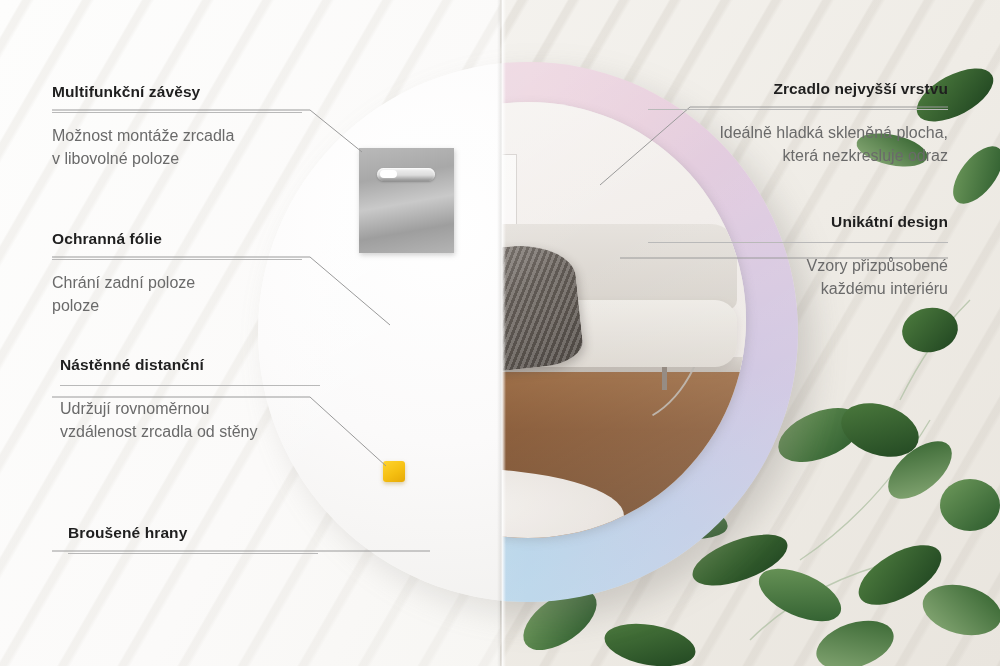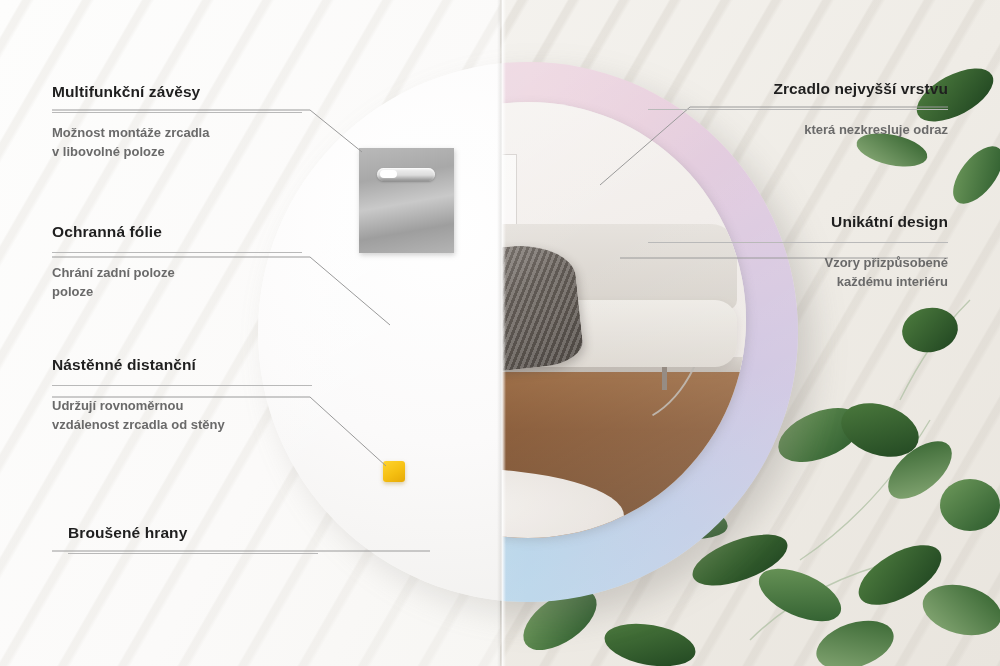--- a/index.html
+++ b/index.html
@@ -135,21 +135,21 @@
     background:linear-gradient(150deg,#ffd42e 0%,#f5bf11 55%,#e6a906 100%);
     box-shadow:0 2px 4px rgba(160,120,10,.35);
   }
 
   
   .callout{position:absolute;}
   .callout h3{
     margin:0;font-size:15.5px;font-weight:bold;color:#1f1f1f;letter-spacing:.1px;line-height:1.28;
   }
   .callout .rule{height:1px;background:#b9b9b9;margin:10px 0 11px 0;}
-  .callout p{margin:0;font-size:13px;color:#6a6a6a;line-height:1.45;font-weight:700;}
+  .callout p{margin:0;font-size:16px;color:#6a6a6a;line-height:1.45;font-weight:400;}
   .left-callout{text-align:left;}
   .right-callout{text-align:right;}
 
   
   .lines{position:absolute;left:0;top:0;width:1000px;height:666px;pointer-events:none;}
 </style>
 </head>
 <body>
 
 <div id="stage">
@@ -246,42 +246,43 @@
     </g>
   </svg>
 
   <div class="callout left-callout" style="left:52px;top:82px;width:250px">
     <h3>Multifunkční závěsy</h3>
     <div class="rule"></div>
     <p>Možnost montáže zrcadla</p>
     <p>v libovolné poloze</p>
   </div>
 
-  <div class="callout left-callout" style="left:52px;top:222px;width:250px">
+  <div class="callout left-callout" style="left:52px;top:229px;width:250px">
     <h3>Ochranná fólie</h3>
     <div class="rule"></div>
     <p>Chrání zadní poloze</p>
     <p>poloze</p>
   </div>
 
-  <div class="callout left-callout" style="left:52px;top:355px;width:260px">
+  <div class="callout left-callout" style="left:60px;top:355px;width:260px">
     <h3>Nástěnné distanční</h3>
     <div class="rule"></div>
     <p>Udržují rovnoměrnou</p>
     <p>vzdálenost zrcadla od stěny</p>
   </div>
 
   <div class="callout left-callout" style="left:68px;top:523px;width:250px">
     <h3>Broušené hrany</h3>
     <div class="rule"></div>
   </div>
 
   <div class="callout right-callout" style="left:648px;top:79px;width:300px">
     <h3>Zrcadlo nejvyšší vrstvu</h3>
     <div class="rule"></div>
+    <p>Ideálně hladká skleněná plocha,</p>
     <p>která nezkresluje odraz</p>
   </div>
 
   <div class="callout right-callout" style="left:648px;top:212px;width:300px">
     <h3>Unikátní design</h3>
     <div class="rule"></div>
     <p>Vzory přizpůsobené</p>
     <p>každému interiéru</p>
   </div>
 

